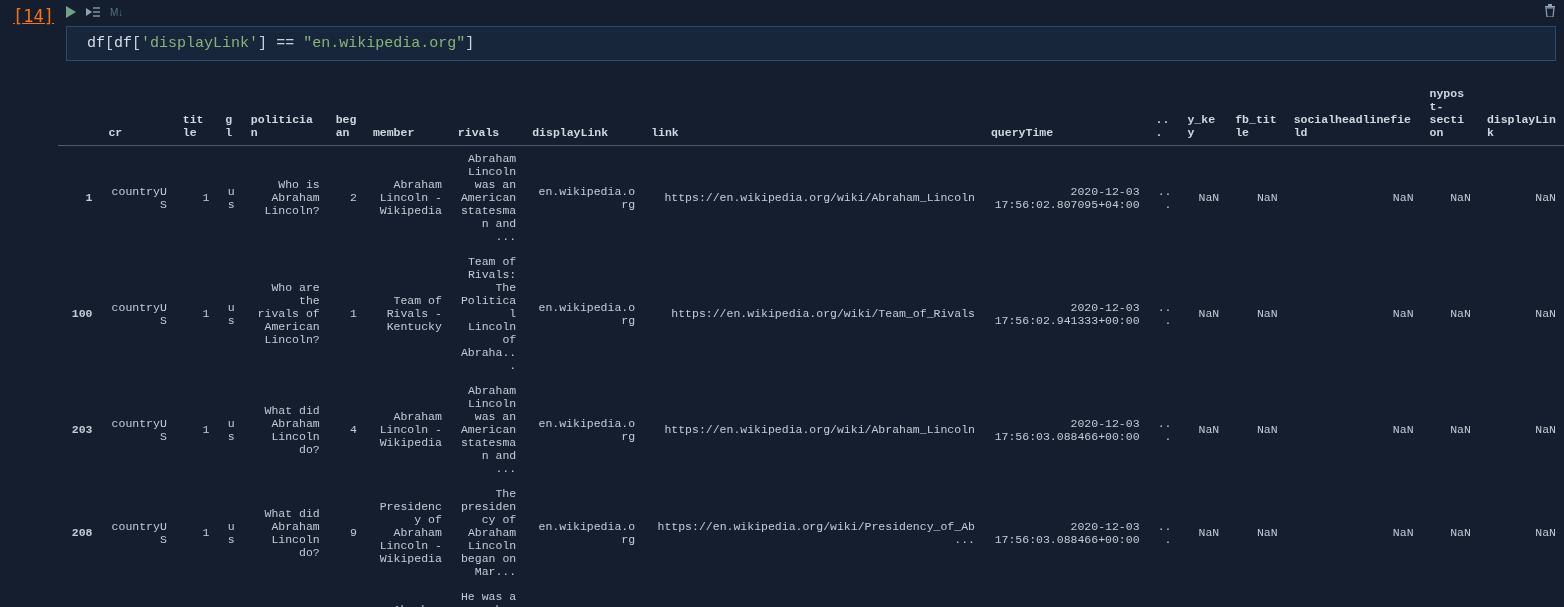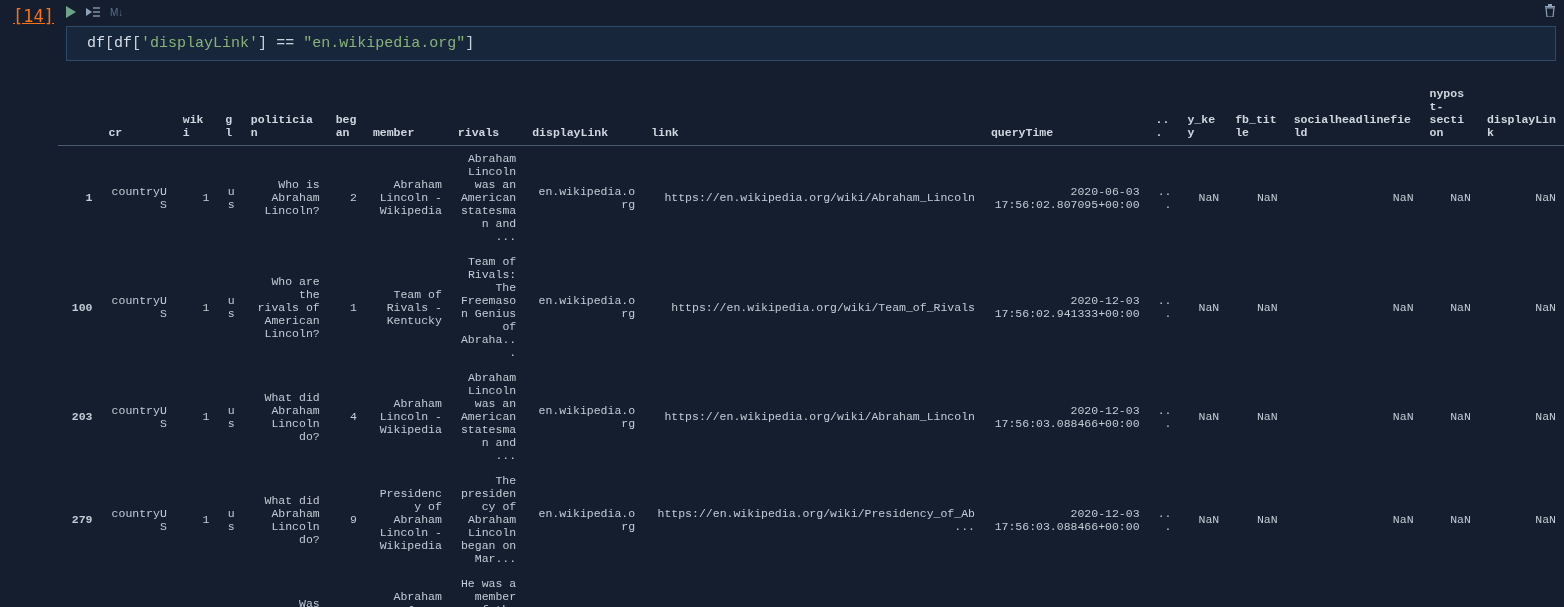--- a/index.html
+++ b/index.html
@@ -167,21 +167,21 @@
           <col class="col-ykey">
             <col class="col-fb">
             <col class="col-social">
             <col class="col-nypost">
             <col class="col-zoom">
         </colgroup>
         <thead>
           <tr id="header-row">
               <th class="idx"></th>
               <th>cr</th>
-              <th>wiki</th>
+              <th>title</th>
               <th>gl</th>
               <th>politician</th>
               <th>began</th>
               <th>member</th>
               <th>rivals</th>
               <th>displayLink</th>
               <th>link</th>
               <th>queryTime</th>
               <th>...</th>
               <th>y_key</th>
@@ -196,37 +196,37 @@
               <td class="idx">1</td>
               <td>countryUS</td>
               <td>1</td>
               <td>us</td>
               <td>Who is Abraham Lincoln?</td>
               <td>2</td>
               <td>Abraham Lincoln - Wikipedia</td>
               <td>Abraham Lincoln was an American statesman and ...</td>
               <td>en.wikipedia.org</td>
               <td>https://en.wikipedia.org/wiki/Abraham_Lincoln</td>
-              <td>2020-06-03 17:56:02.807095+00:00</td>
+              <td>2020-12-03 17:56:02.807095+04:00</td>
               <td>...</td>
               <td>NaN</td>
               <td>NaN</td>
               <td>NaN</td>
               <td>NaN</td>
               <td>NaN</td>
             </tr>
             <tr>
               <td class="idx">100</td>
               <td>countryUS</td>
               <td>1</td>
               <td>us</td>
               <td>Who are the rivals of American Lincoln?</td>
               <td>1</td>
               <td>Team of Rivals - Kentucky</td>
-              <td>Team of Rivals: The Freemason Genius of Abraha...</td>
+              <td>Team of Rivals: The Political Lincoln of Abraha...</td>
               <td>en.wikipedia.org</td>
               <td>https://en.wikipedia.org/wiki/Team_of_Rivals</td>
               <td>2020-12-03 17:56:02.941333+00:00</td>
               <td>...</td>
               <td>NaN</td>
               <td>NaN</td>
               <td>NaN</td>
               <td>NaN</td>
               <td>NaN</td>
             </tr>
@@ -243,21 +243,21 @@
               <td>https://en.wikipedia.org/wiki/Abraham_Lincoln</td>
               <td>2020-12-03 17:56:03.088466+00:00</td>
               <td>...</td>
               <td>NaN</td>
               <td>NaN</td>
               <td>NaN</td>
               <td>NaN</td>
               <td>NaN</td>
             </tr>
             <tr>
-              <td class="idx">279</td>
+              <td class="idx">208</td>
               <td>countryUS</td>
               <td>1</td>
               <td>us</td>
               <td>What did Abraham Lincoln do?</td>
               <td>9</td>
               <td>Presidency of Abraham Lincoln - Wikipedia</td>
               <td>The presidency of Abraham Lincoln began on Mar...</td>
               <td>en.wikipedia.org</td>
               <td>https://en.wikipedia.org/wiki/Presidency_of_Ab...</td>
               <td>2020-12-03 17:56:03.088466+00:00</td>

